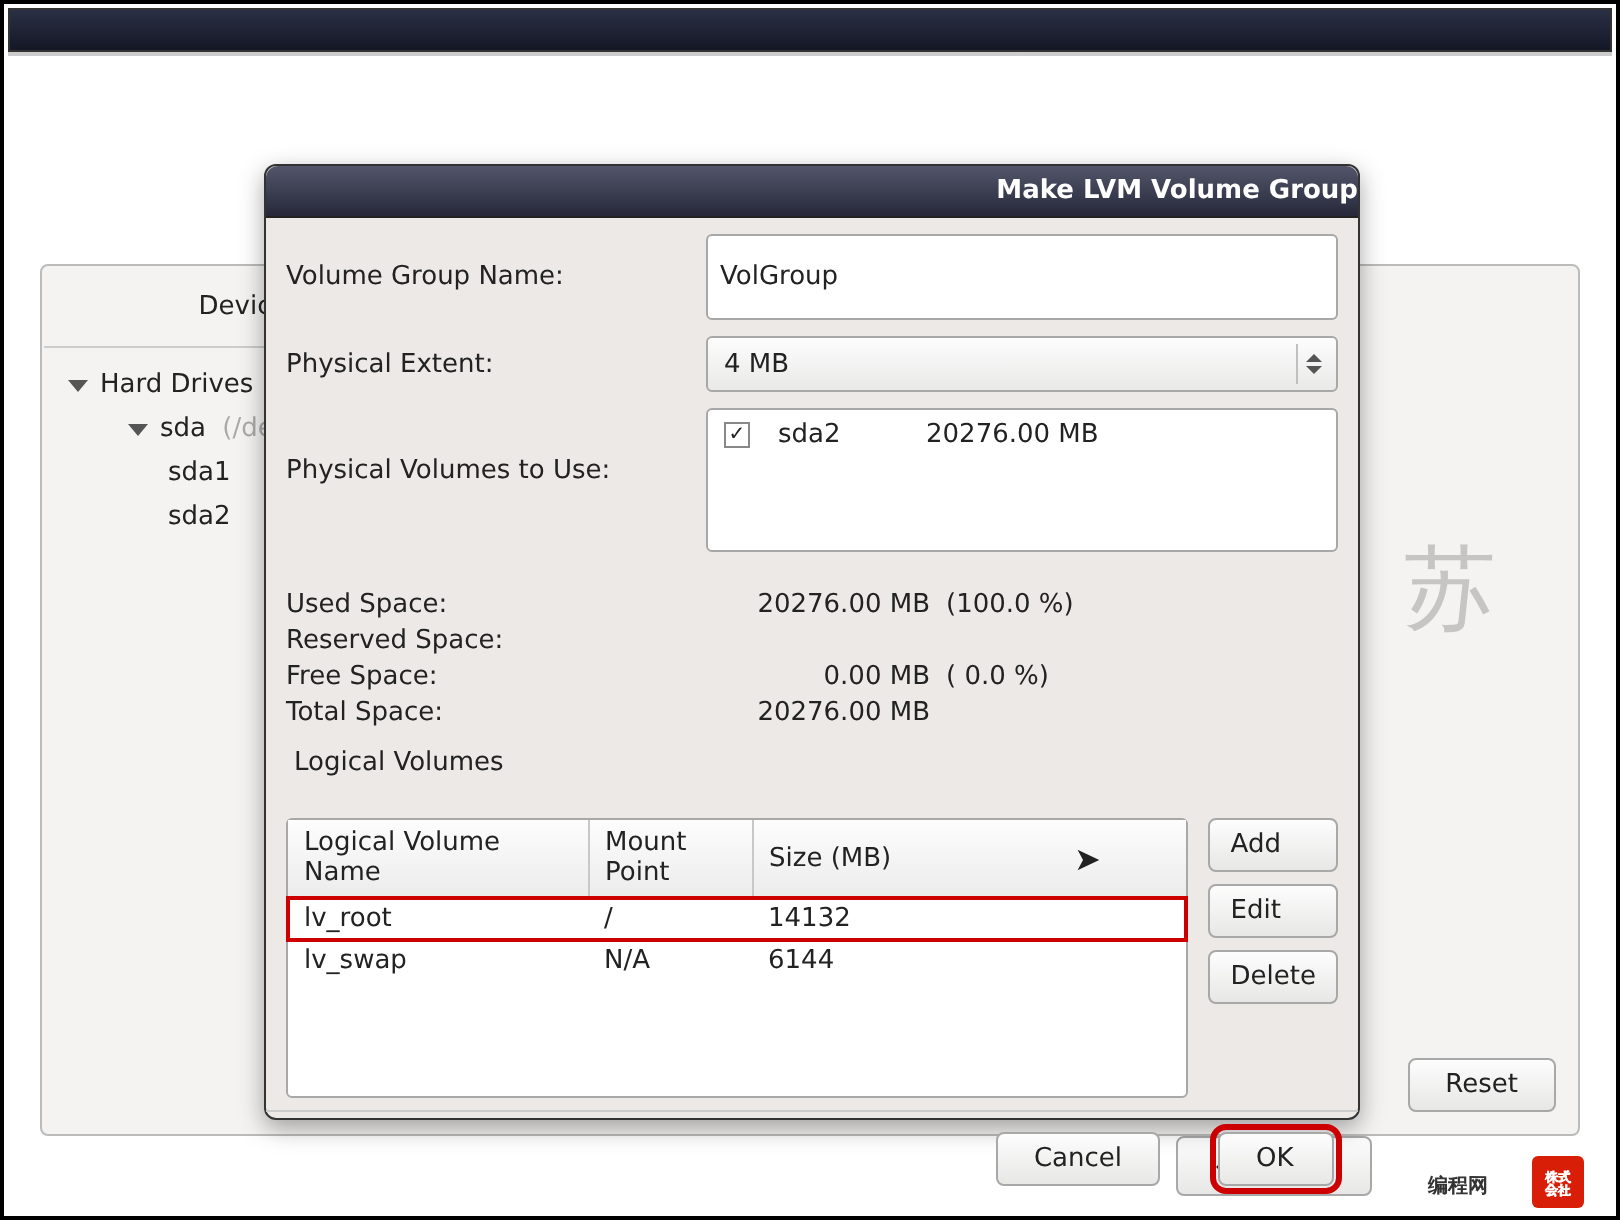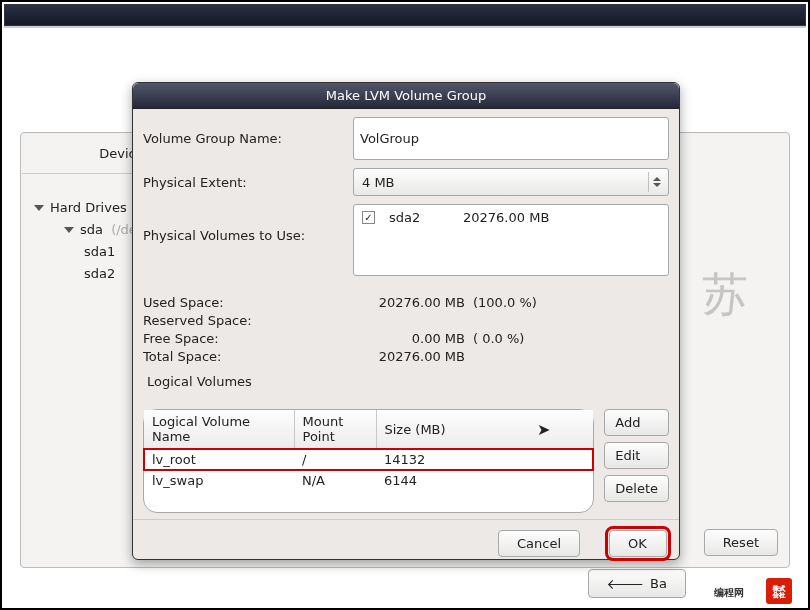--- a/index.html
+++ b/index.html
@@ -1,54 +1,54 @@
 <!DOCTYPE html>
 <html><head>
 <meta charset="utf-8">
 <style>
 *{box-sizing:border-box;margin:0;padding:0;font-family:"DejaVu Sans",Arial,sans-serif;font-size:13px;color:#222}
 body{background:#fff;width:810px;height:610px;position:relative;overflow:hidden;border:2px solid #000}
 .topbar{position:absolute;top:2px;left:2px;right:2px;height:22px;background:linear-gradient(#2b2f45,#141725);border:1px solid #333}
 .topbar-sep{position:absolute;top:24px;left:2px;right:2px;height:2px;background:#ccc}
 .bg-panel{position:absolute;top:130px;left:18px;right:18px;bottom:40px;border:1px solid #bbb;background:#f4f3f2;border-radius:4px}
 .device-header{position:absolute;top:132px;left:20px;width:200px;height:40px;display:flex;align-items:center;justify-content:center;background:#f4f3f2;border-bottom:1px solid #ccc;border-right:1px solid #ddd}
-.tree{position:absolute;top:195px;left:24px;width:160px;line-height:22px}
+.tree{position:absolute;top:180px;left:24px;width:160px;line-height:22px}
 .tree .row{display:flex;align-items:center;gap:2px}
 .tree .ind1{margin-left:8px}.tree .ind2{margin-left:38px}.tree .ind3{margin-left:58px}
 .tri{display:inline-block;width:0;height:0;border-left:5px solid transparent;border-right:5px solid transparent;border-top:6px solid #555;margin-right:4px}
 .muted{color:#aaa}
 .bg-buttons{position:absolute;bottom:52px;right:30px;display:flex;gap:10px}
 .bg-back{position:absolute;bottom:10px;right:122px;display:flex;align-items:center;gap:6px}
 .bg-back .arr{font-size:14px}
 .btn{background:linear-gradient(#fdfdfd,#e7e7e6);border:1px solid #a8a8a8;border-radius:4px;padding:5px 18px;cursor:pointer;min-width:58px;text-align:left}
 .btn.thin{padding:5px 10px;min-width:50px}
 
 .wm{position:absolute;top:262px;left:150px;font-size:46px;color:rgba(60,60,60,0.25);font-family:"STKaiti","KaiTi",serif;letter-spacing:40px;pointer-events:none}
 .wmlogo{position:absolute;bottom:4px;right:16px;background:#d81e06;color:#fff;font-weight:bold;padding:3px 6px;border-radius:3px;font-size:14px}
 .wmtxt{position:absolute;bottom:8px;right:64px;color:#333;font-size:10px;font-weight:bold}
 .credit{position:absolute;bottom:50px;left:250px;font-size:13px;font-weight:bold}
 
 .dialog{position:absolute;top:80px;left:130px;width:548px;height:478px;border:1px solid #333;border-radius:6px;background:#ece9e6;box-shadow:0 4px 12px rgba(0,0,0,0.35);display:flex;flex-direction:column}
-.dlg-title{height:26px;background:linear-gradient(#53566a,#26283a);color:#fff;font-weight:normal;text-align:center;line-height:26px;border-radius:6px 6px 0 0;border-bottom:1px solid #222}
+.dlg-title{height:26px;background:linear-gradient(#53566a,#26283a);color:#fff;font-weight:bold;text-align:right;line-height:26px;border-radius:6px 6px 0 0;border-bottom:1px solid #222}
 .dlg-body{flex:1;padding:8px 10px 6px 10px;position:relative}
 .frow{display:flex;align-items:center;margin-bottom:8px}
 .flabel{width:210px}
 .tinput{flex:1;height:43px;border:1px solid #a8a8a8;background:#fff;padding:0 6px;border-radius:3px}
 .dropdown{flex:1;height:28px;border:1px solid #a8a8a8;background:linear-gradient(#fdfdfd,#e9e9e8);border-radius:3px;display:flex;align-items:center;padding:0 8px;position:relative}
 .dd-arrow{position:absolute;right:4px;top:3px;width:16px;height:20px;border-left:1px solid #c0c0c0;display:flex;flex-direction:column;align-items:center;justify-content:center;gap:2px}
 .dd-arrow .up{width:0;height:0;border-left:4px solid transparent;border-right:4px solid transparent;border-bottom:4px solid #555}
 .dd-arrow .dn{width:0;height:0;border-left:4px solid transparent;border-right:4px solid transparent;border-top:4px solid #555}
 .pv-box{flex:1;height:72px;border:1px solid #a8a8a8;background:#fff;border-radius:3px;padding:5px 8px}
 .pv-row{display:flex;align-items:center;gap:14px}
 .chk{width:13px;height:13px;border:1px solid #888;background:#fff;display:inline-flex;align-items:center;justify-content:center;font-size:10px;line-height:1}
 .space-grid{display:grid;grid-template-columns:210px 120px 110px;row-gap:3px;margin-top:19px}
 .space-grid .r{text-align:right;padding-right:8px}
 .lv-header{font-weight:normal;margin:10px 0 20px 4px}
 .lv-area{display:flex;gap:10px;align-items:flex-start}
-.lv-table-wrap{border:1px solid #a8a8a8;background:#fff;border-radius:14px;width:454px;height:104px}
+.lv-table-wrap{border:1px solid #a8a8a8;background:#fff;border-radius:3px;width:454px;height:140px}
 .lv-table{width:100%;border-collapse:collapse}
 .lv-table th{background:linear-gradient(#fdfdfd,#ececec);border:1px solid #c8c8c8;border-top:none;text-align:left;padding:4px 8px;font-weight:normal}
 .lv-table th:first-child{border-left:none}
 .lv-table th:last-child{border-right:none}
 .lv-table td{padding:3px 8px;border-bottom:0}
 .hl-row{outline:2px solid #c00;outline-offset:-1px}
 .lv-btns{display:flex;flex-direction:column;gap:6px}
 .dlg-foot{border-top:1px solid #ccc;padding:10px 12px;display:flex;justify-content:flex-end;gap:29px}
 .ok-hl{outline:3px solid #c00;outline-offset:1px}
 .cursor{position:absolute;top:418px;left:535px;font-size:16px;pointer-events:none}

